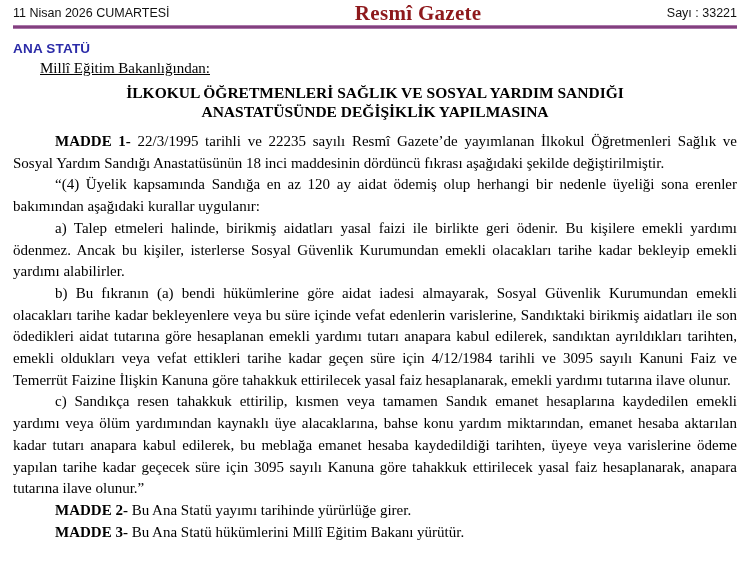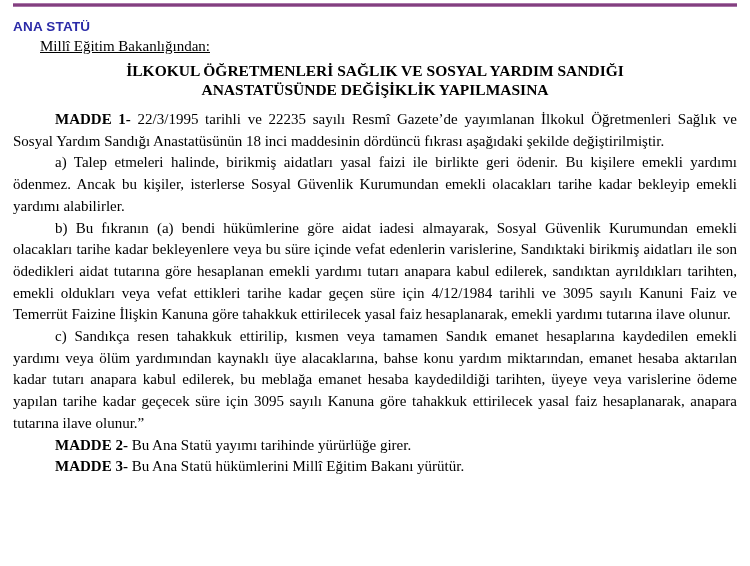--- a/index.html
+++ b/index.html
@@ -52,34 +52,40 @@
     text-align: justify;
   }
   .para { text-indent: 42px; margin: 0; }
   .para .lead { font-weight: bold; }
 </style>
 </head>
 <body>
 
 <div class="page">
 
+  <div class="masthead">
+    <span class="mast-side">11 Nisan 2026 CUMARTESİ</span>
+    <span class="gazette-title">Resmî Gazete</span>
+    <span class="mast-side">Sayı : 33221</span>
+  </div>
 
   <div class="header-rule"></div>
 
   <div class="section-heading">ANA STATÜ</div>
 
   <div class="issuer">Millî Eğitim Bakanlığından:</div>
 
   <div class="doc-title">
     <div>İLKOKUL ÖĞRETMENLERİ SAĞLIK VE SOSYAL YARDIM SANDIĞI</div>
     <div>ANASTATÜSÜNDE DEĞİŞİKLİK YAPILMASINA</div>
   </div>
 
   <div class="doc-body">
     <p class="para"><span class="lead">MADDE 1-</span><span> 22/3/1995 tarihli ve 22235 sayılı Resmî Gazete’de yayımlanan İlkokul Öğretmenleri Sağlık ve Sosyal Yardım Sandığı Anastatüsünün 18 inci maddesinin dördüncü fıkrası aşağıdaki şekilde değiştirilmiştir.</span></p>
+    <p class="para"><span class="lead"></span><span>“(4) Üyelik kapsamında Sandığa en az 120 ay aidat ödemiş olup herhangi bir nedenle üyeliği sona erenler bakımından aşağıdaki kurallar uygulanır:</span></p>
     <p class="para"><span class="lead"></span><span>a) Talep etmeleri halinde, birikmiş aidatları yasal faizi ile birlikte geri ödenir. Bu kişilere emekli yardımı ödenmez. Ancak bu kişiler, isterlerse Sosyal Güvenlik Kurumundan emekli olacakları tarihe kadar bekleyip emekli yardımı alabilirler.</span></p>
     <p class="para"><span class="lead"></span><span>b) Bu fıkranın (a) bendi hükümlerine göre aidat iadesi almayarak, Sosyal Güvenlik Kurumundan emekli olacakları tarihe kadar bekleyenlere veya bu süre içinde vefat edenlerin varislerine, Sandıktaki birikmiş aidatları ile son ödedikleri aidat tutarına göre hesaplanan emekli yardımı tutarı anapara kabul edilerek, sandıktan ayrıldıkları tarihten, emekli oldukları veya vefat ettikleri tarihe kadar geçen süre için 4/12/1984 tarihli ve 3095 sayılı Kanuni Faiz ve Temerrüt Faizine İlişkin Kanuna göre tahakkuk ettirilecek yasal faiz hesaplanarak, emekli yardımı tutarına ilave olunur.</span></p>
     <p class="para"><span class="lead"></span><span>c) Sandıkça resen tahakkuk ettirilip, kısmen veya tamamen Sandık emanet hesaplarına kaydedilen emekli yardımı veya ölüm yardımından kaynaklı üye alacaklarına, bahse konu yardım miktarından, emanet hesaba aktarılan kadar tutarı anapara kabul edilerek, bu meblağa emanet hesaba kaydedildiği tarihten, üyeye veya varislerine ödeme yapılan tarihe kadar geçecek süre için 3095 sayılı Kanuna göre tahakkuk ettirilecek yasal faiz hesaplanarak, anapara tutarına ilave olunur.”</span></p>
     <p class="para"><span class="lead">MADDE 2-</span><span> Bu Ana Statü yayımı tarihinde yürürlüğe girer.</span></p>
     <p class="para"><span class="lead">MADDE 3-</span><span> Bu Ana Statü hükümlerini Millî Eğitim Bakanı yürütür.</span></p>
   </div>
 
 </div>
 
 </body></html>

